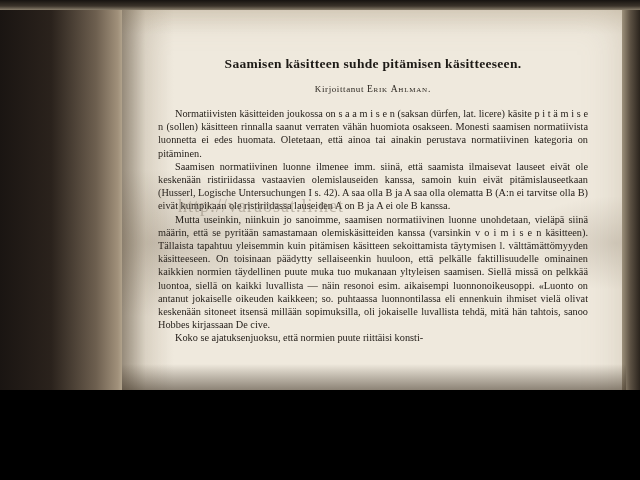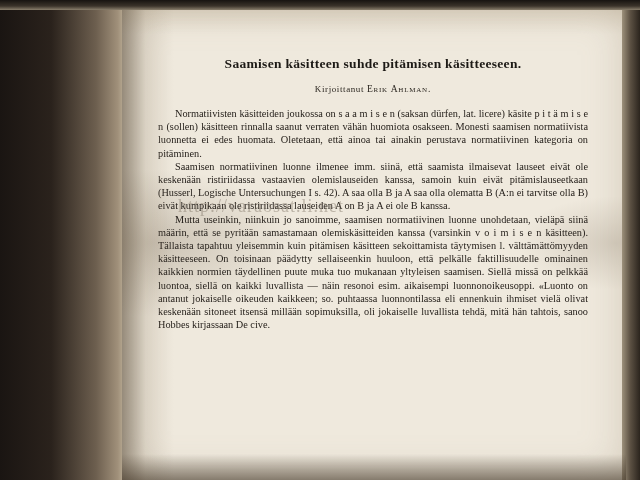--- a/index.html
+++ b/index.html
@@ -3,21 +3,21 @@
 <meta charset="utf-8">
 <style>
   html, body {
     margin: 0;
     padding: 0;
     background: #000;
   }
   #page {
     position: relative;
     width: 640px;
-    height: 480px;
+    height: 390px;
     overflow: hidden;
     background: #fde047;
   }
   
   .edge-left {
     position: absolute;
     left: 0; top: 0;
     width: 128px; height: 480px;
     background: linear-gradient(90deg, #1a1512 0%, #2a221c 40%, #6d5f4f 75%, #a0907a 92%, #c9bda6 100%);
   }
@@ -126,20 +126,21 @@
     <div class="paper-inner">
       <h1 class="title">Saamisen käsitteen suhde pitämisen käsitteeseen.</h1>
       <div class="byline">
         <span>Kirjoittanut</span>
         <span class="sc">Erik Ahlman.</span>
       </div>
       <div class="body">
         <p>Normatiivisten käsitteiden joukossa on s a a m i s e n (saksan dürfen, lat. licere) käsite p i t ä m i s e n (sollen) käsitteen rinnalla saanut verraten vähän huomiota osakseen. Monesti saamisen normatiivista luonnetta ei edes huomata. Oletetaan, että ainoa tai ainakin perustava normatiivinen kategoria on pitäminen.</p>
         <p>Saamisen normatiivinen luonne ilmenee imm. siinä, että saamista ilmaisevat lauseet eivät ole keskenään ristiriidassa vastaavien olemislauseiden kanssa, samoin kuin eivät pitämislauseetkaan (Husserl, Logische Untersuchungen I s. 42). A saa olla B ja A saa olla olematta B (A:n ei tarvitse olla B) eivät kumpikaan ole ristiriidassa lauseiden A on B ja A ei ole B kanssa.</p>
         <p>Mutta useinkin, niinkuin jo sanoimme, saamisen normatiivinen luonne unohdetaan, vieläpä siinä määrin, että se pyritään samastamaan olemiskäsitteiden kanssa (varsinkin v o i m i s e n käsitteen). Tällaista tapahtuu yleisemmin kuin pitämisen käsitteen sekoittamista täytymisen l. välttämättömyyden käsitteeseen. On toisinaan päädytty sellaiseenkin huuloon, että pelkälle faktillisuudelle ominainen kaikkien normien täydellinen puute muka tuo mukanaan yltyleisen saamisen. Siellä missä on pelkkää luontoa, siellä on kaikki luvallista — näin resonoi esim. aikaisempi luonnonoikeusoppi. «Luonto on antanut jokaiselle oikeuden kaikkeen; so. puhtaassa luonnontilassa eli ennenkuin ihmiset vielä olivat keskenään sitoneet itsensä millään sopimuksilla, oli jokaiselle luvallista tehdä, mitä hän tahtois, sanoo Hobbes kirjassaan De cive.</p>
+        <p>Koko se ajatuksenjuoksu, että normien puute riittäisi konsti-</p>
       </div>
     </div>
   </div>
   <div class="gutter-shade"></div>
   <div class="edge-right"></div>
   <div class="edge-top"></div>
   <div class="bottom-fade"></div>
   <div class="watermark">http://varaosat.li.net</div>
 </div>
 

